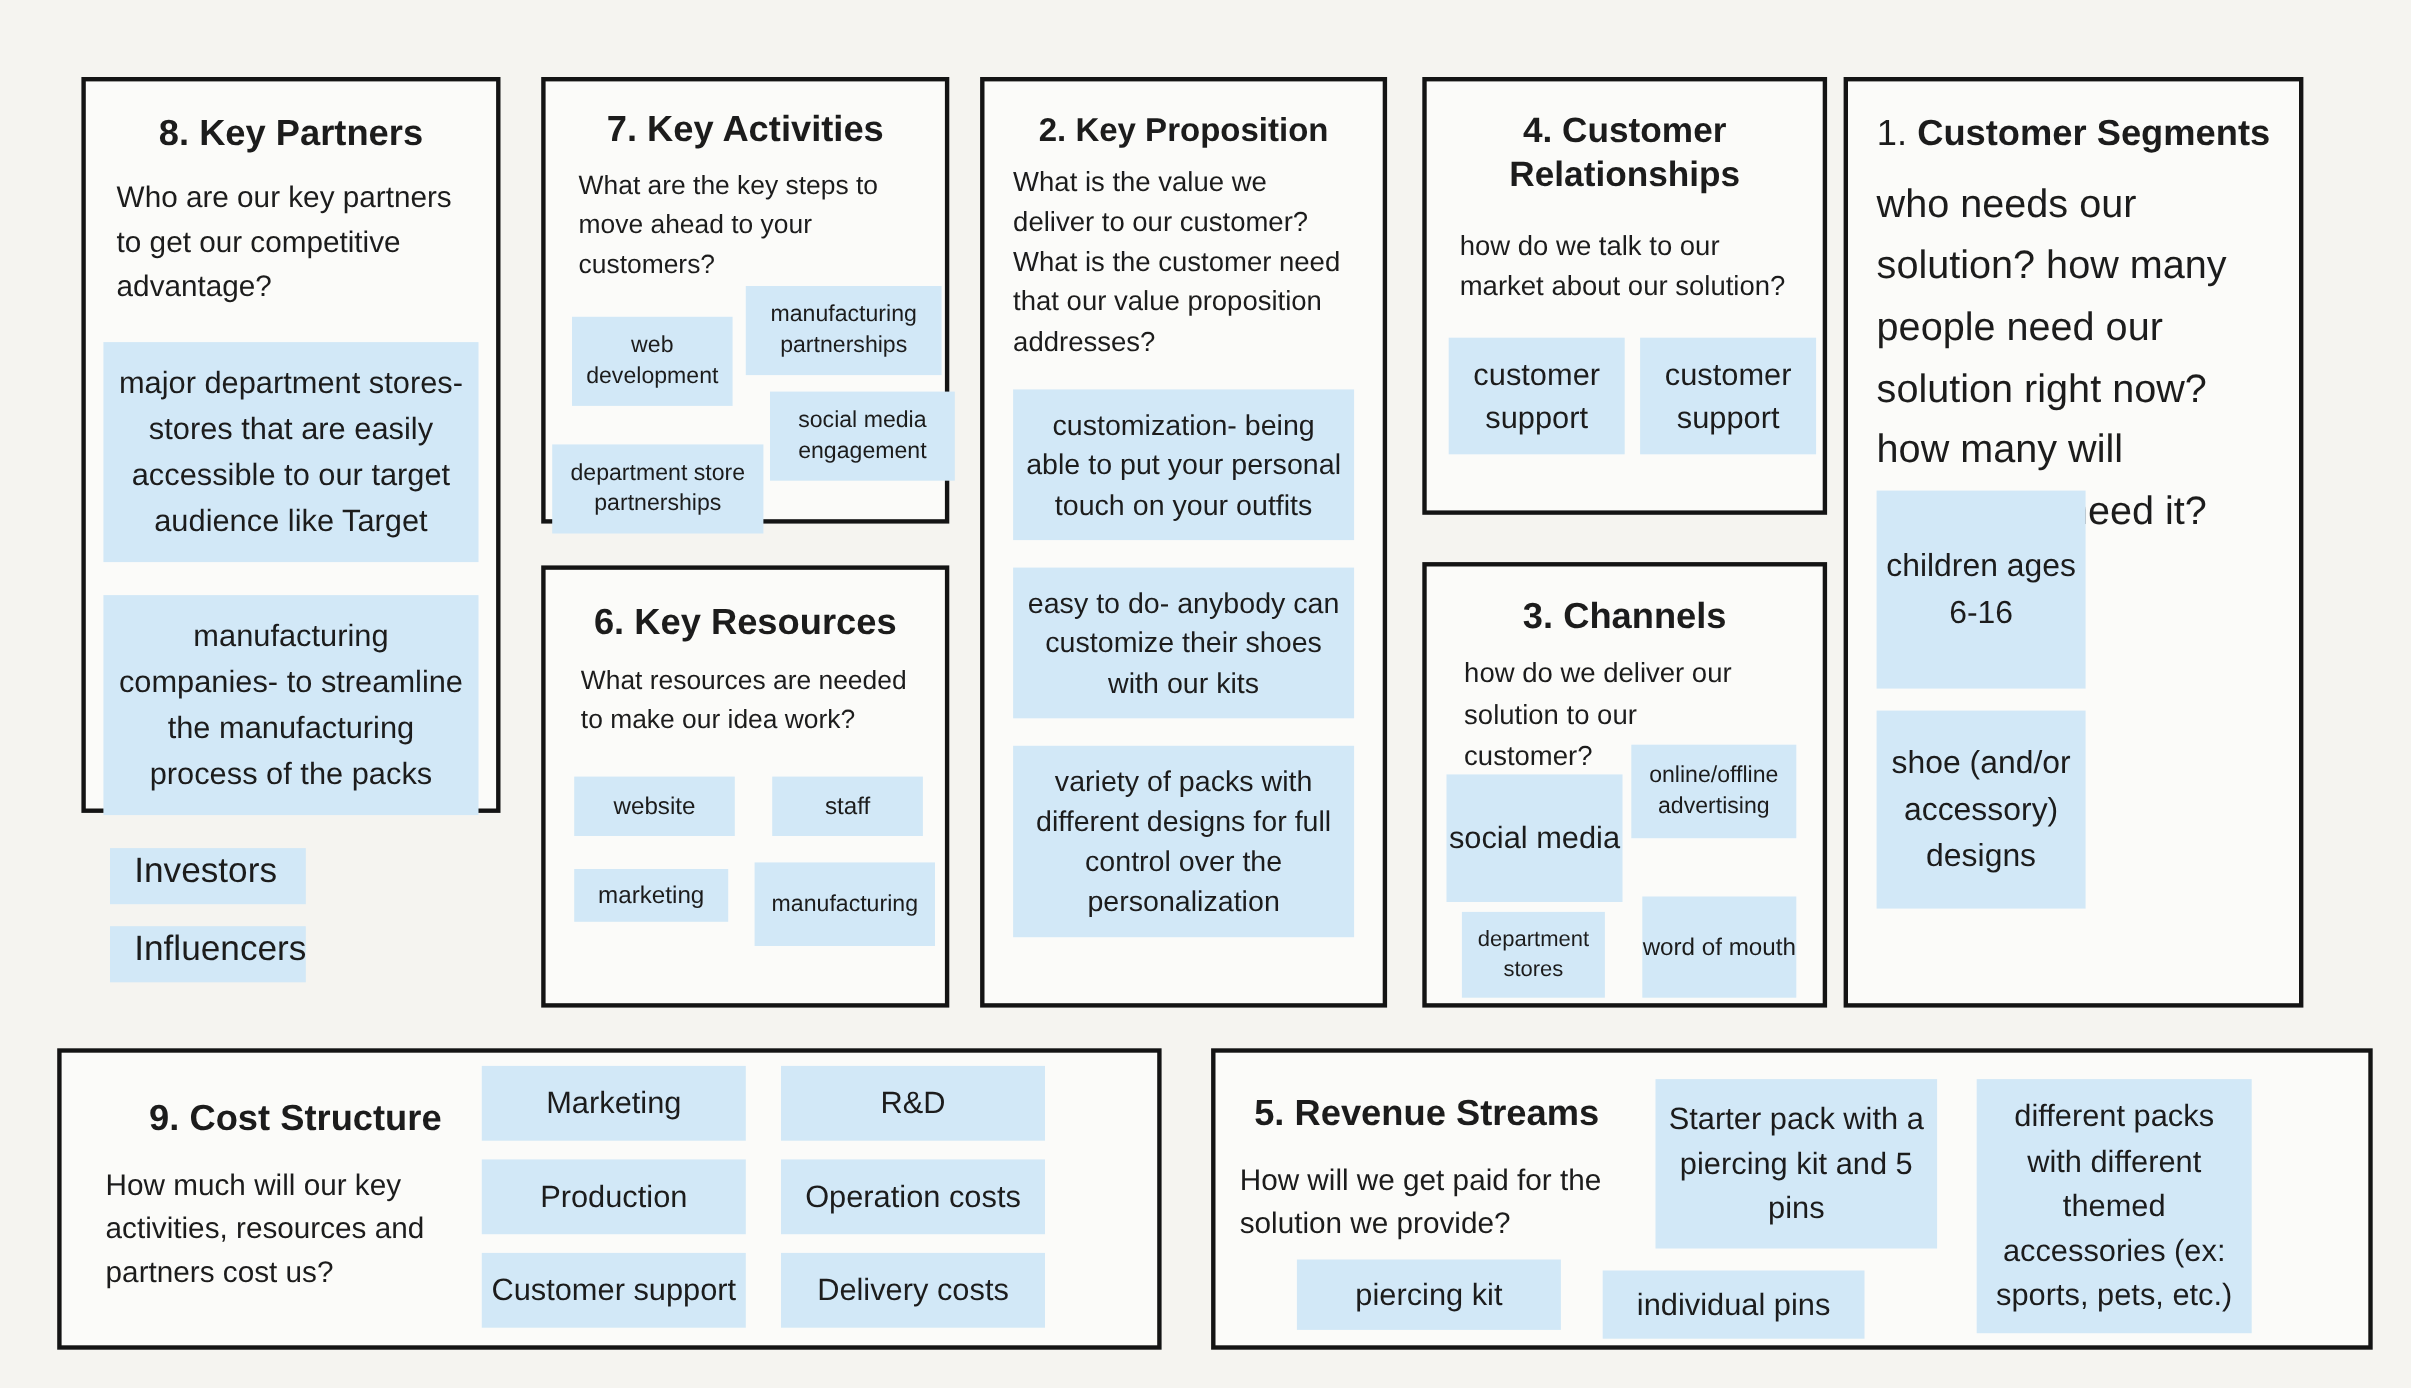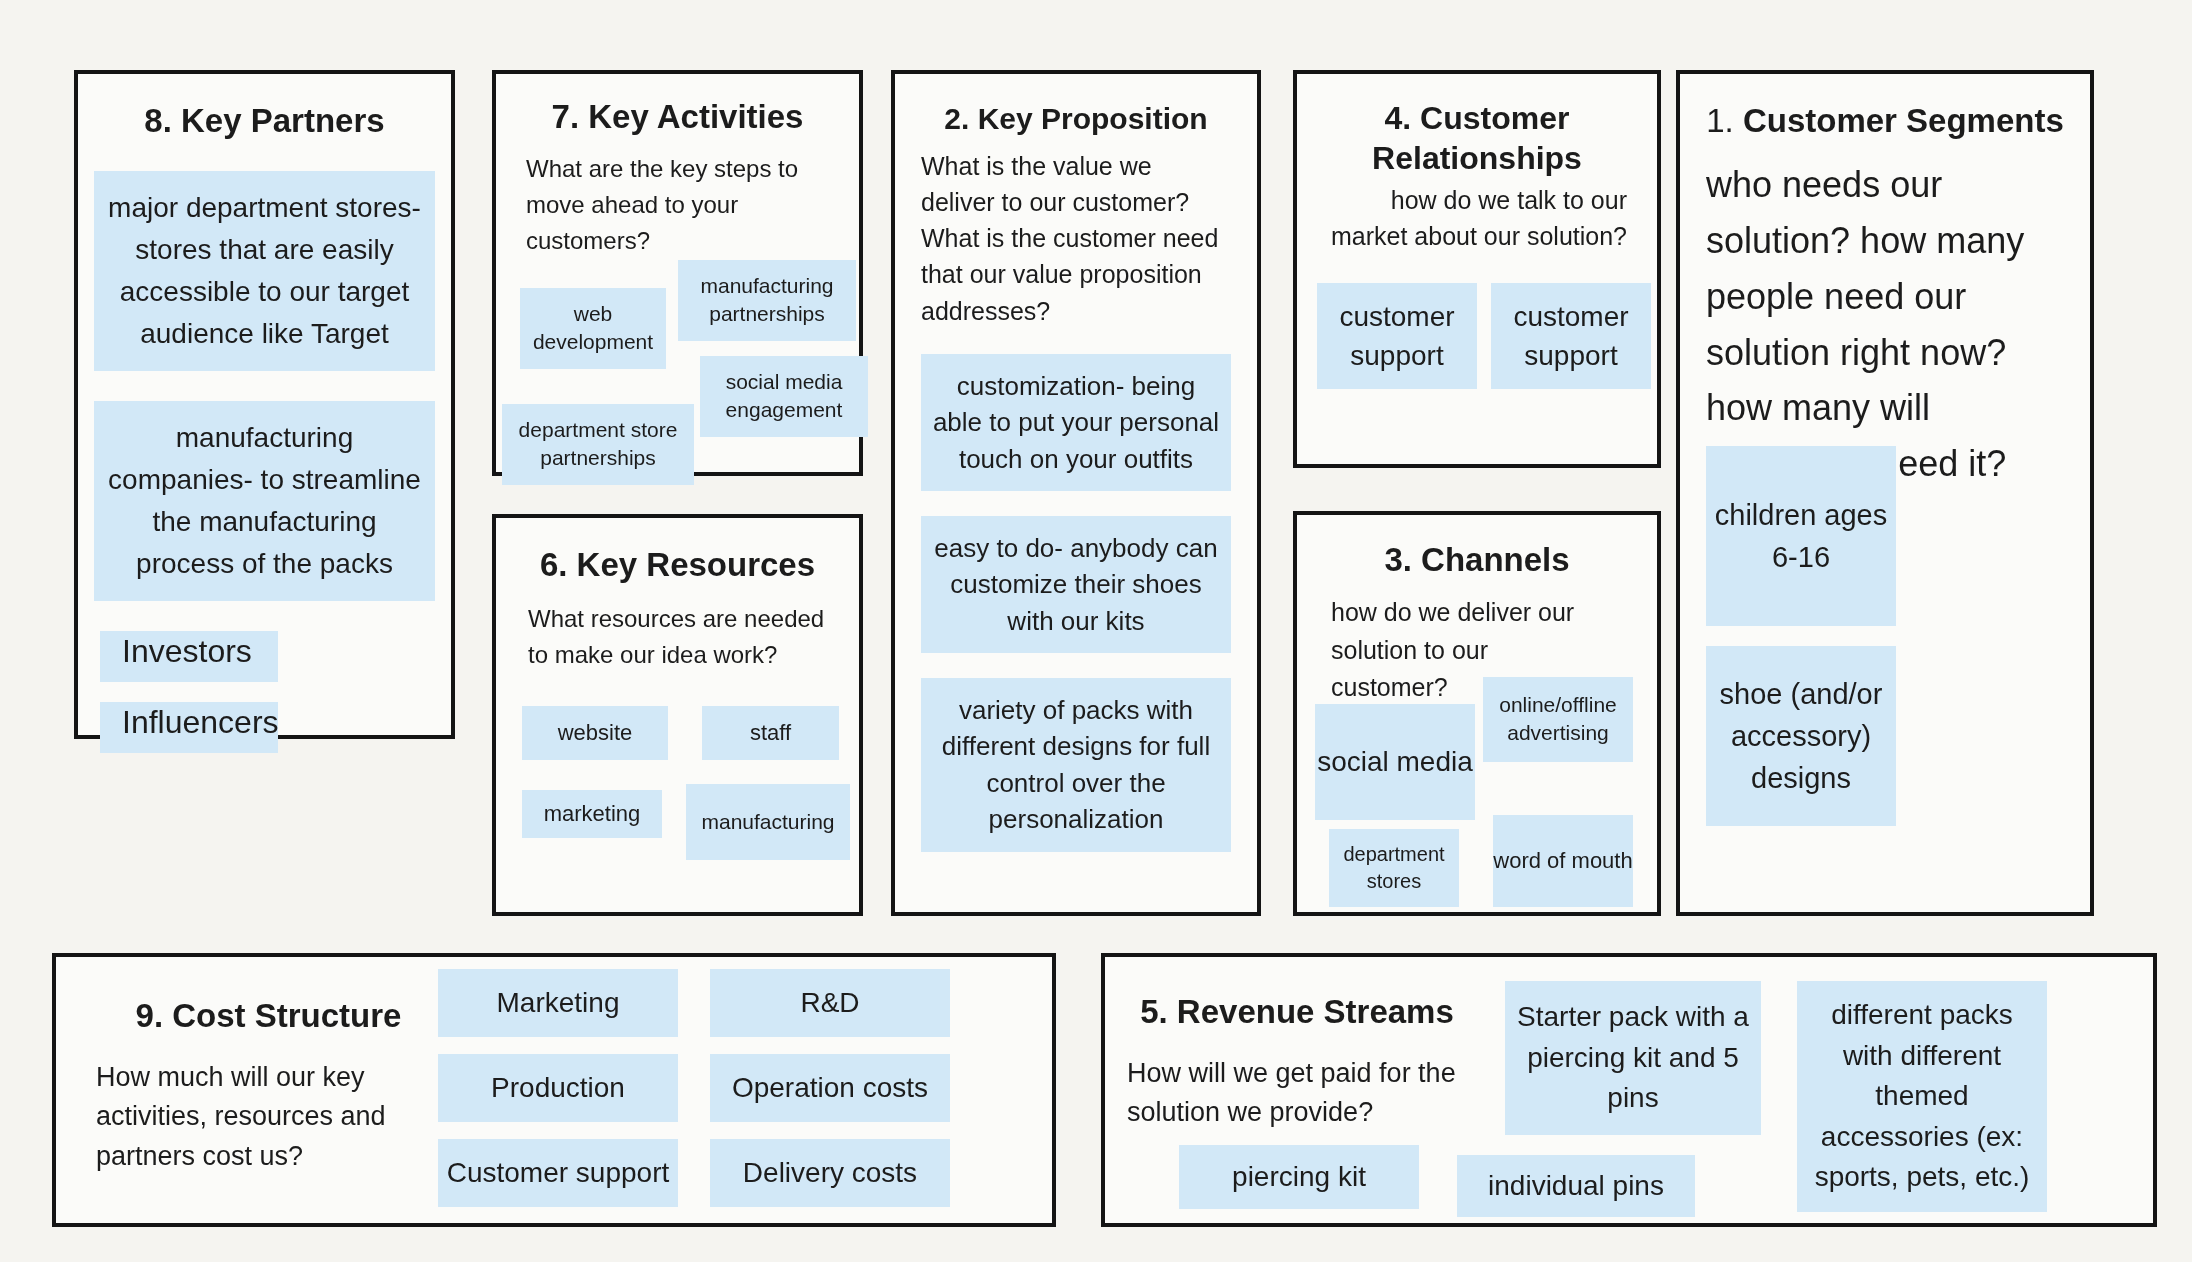--- a/index.html
+++ b/index.html
@@ -47,21 +47,21 @@
 
   
   #key-proposition{left:891px;top:70px;width:370px;height:846px;}
   #key-proposition .title{font-size:30px;margin-top:26px;}
   #key-proposition .desc{font-size:25px;line-height:1.45;margin:10px 26px 0;}
   .prop-note{margin:25px 26px 0;padding:14px 10px;font-size:26px;line-height:1.4;}
 
   
   #customer-relationships{left:1293px;top:70px;width:368px;height:398px;}
   #customer-relationships .title{margin:24px 70px 0;font-size:32px;}
-  #customer-relationships .desc{font-size:25px;line-height:1.45;margin:4px 30px 0;text-align:right;}
+  #customer-relationships .desc{font-size:25px;line-height:1.45;margin:28px 30px 0;}
   .cr-row{display:flex;gap:14px;margin:28px 0 0 20px;}
   .cr-note{width:160px;padding:14px 6px;font-size:28px;line-height:1.4;}
 
   
   #channels{left:1293px;top:511px;width:368px;height:405px;}
   #channels .title{margin-top:24px;}
   #channels .desc{font-size:25px;width:250px;margin:14px 0 0 34px;}
   #ch-social{left:18px;top:189px;width:160px;height:116px;font-size:28px;line-height:1.4;}
   #ch-online{left:186px;top:162px;width:150px;padding:14px 4px;font-size:21px;line-height:1.35;}
   #ch-dept{left:32px;top:314px;width:130px;padding:12px 2px;font-size:20px;line-height:1.35;}
@@ -91,20 +91,21 @@
   #rs-kit{left:74px;top:188px;width:240px;height:64px;font-size:28px;}
   #rs-pins{left:352px;top:198px;width:238px;height:62px;font-size:28px;}
 </style>
 </head>
 <body>
 
 <div class="canvas">
 
   <div class="box" id="key-partners">
     <div class="title">8. Key Partners</div>
+    <div class="desc">Who are our key partners to get our competitive advantage?</div>
     <div class="note kp-big">major department stores- stores that are easily accessible to our target audience like Target</div>
     <div class="note kp-big">manufacturing companies- to streamline the manufacturing process of the packs</div>
     <div class="note kp-small">Investors</div>
     <div class="note kp-small second">Influencers</div>
   </div>
 
   <div class="box" id="key-activities">
     <div class="title">7. Key Activities</div>
     <div class="desc">What are the key steps to move ahead to your customers?</div>
     <div class="note abs ka-note" id="ka-web">web development</div>

